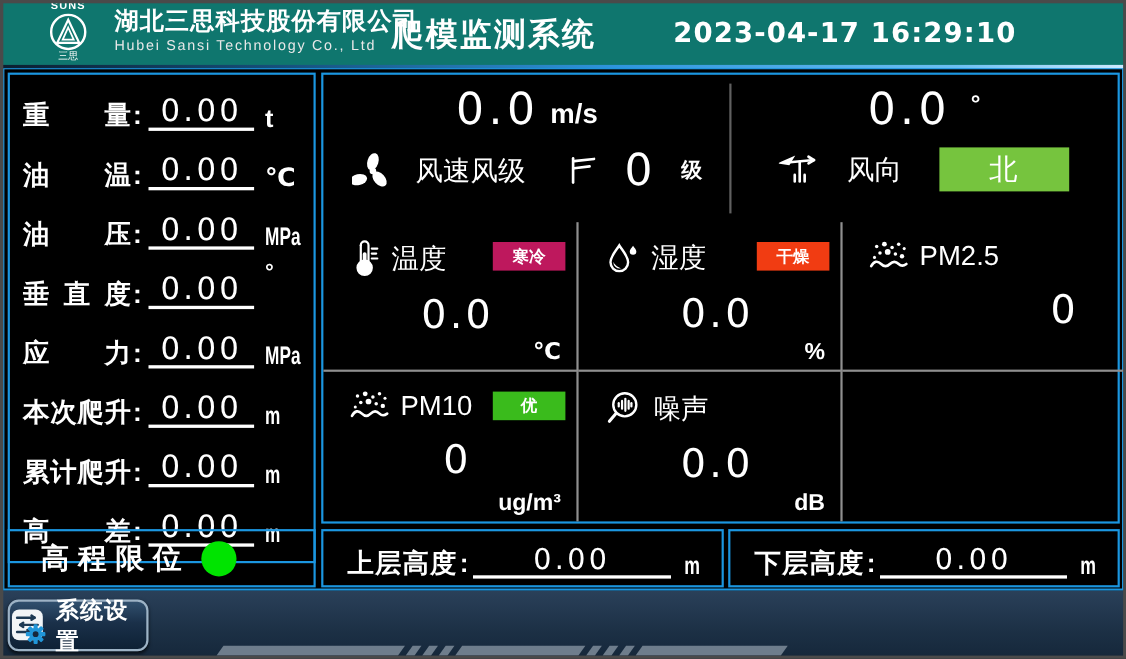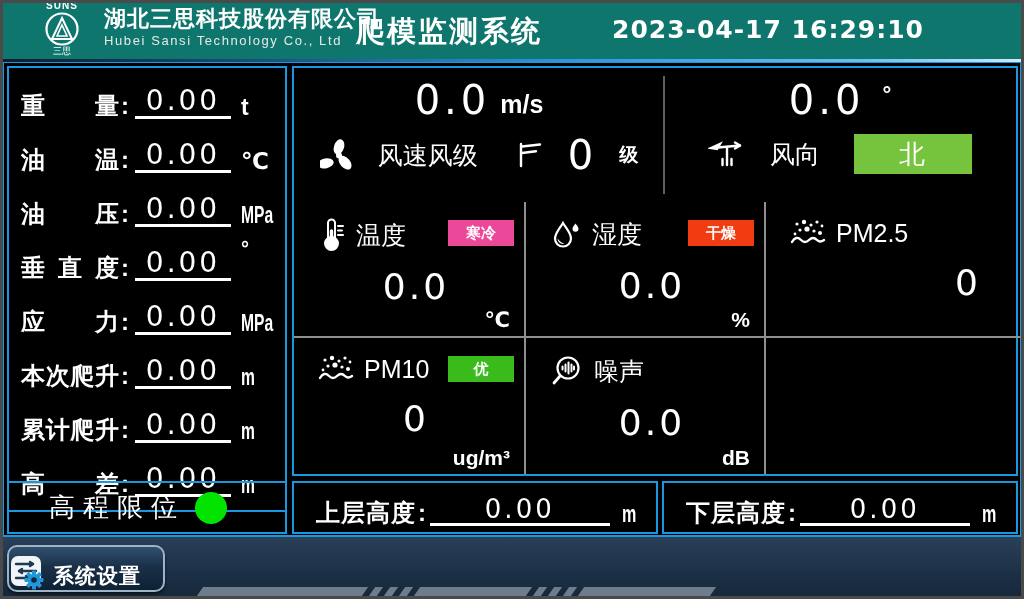--- a/index.html
+++ b/index.html
@@ -56,34 +56,34 @@
   .cell.bdr { border-right:2px solid #8f8f8f; }
   .cell.bdb { border-bottom:2px solid #8f8f8f; }
   .cell-head { display:flex; align-items:center; }
   .cell-label { font-size:25px; margin-left:10px; }
   .badge { position:absolute; right:10px; top:18px; width:66px; height:26px; display:flex; align-items:center; justify-content:center; font-size:15px; font-weight:bold; color:#fff; }
   .cell-value { text-align:center; font-size:36px; letter-spacing:3px; font-family:"DejaVu Sans",sans-serif; margin-top:14px; }
   .cell-unit { position:absolute; right:14px; bottom:4px; font-size:21px; font-weight:bold; }
 
   
   .limit-box { position:absolute; left:7px; top:481px; width:280px; height:53px; border:2px solid #1b96e0; display:flex; align-items:center; padding-left:28px; }
-  .limit-label { font-size:26px; font-weight:normal; letter-spacing:8px;margin-left:12px; }
+  .limit-label { font-size:26px; font-weight:bold; letter-spacing:8px; }
   .limit-light { width:32px; height:32px; border-radius:50%; margin-left:10px; }
   .height-box { position:absolute; top:481px; height:53px; border:2px solid #1b96e0; display:flex; align-items:flex-end; padding:0 14px 6px 22px; }
   .height-box.upper { left:292px; width:366px; }
   .height-box.lower { left:662px; width:356px;justify-content:space-between; }
   .hb-label { font-size:24px; font-weight:bold; letter-spacing:1px; line-height:26px; }
   .hb-colon { font-size:24px; font-weight:bold; margin:0 2px; line-height:26px; }
   .hb-line { flex:1; margin:0 12px 0 2px; border-bottom:3px solid #fff; text-align:center; }
   .hb-value { font-size:26px; letter-spacing:3px; line-height:28px; font-family:"DejaVu Sans",sans-serif; }
   .hb-unit { font-size:23px; font-weight:bold; transform:scaleX(0.7); transform-origin:left bottom; line-height:24px; }
 
   
   .taskbar { position:absolute; left:0; top:537px; width:1024px; height:62px; background:linear-gradient(180deg,#2a4059 0%,#1c3045 60%,#15273a 100%); }
-  .settings-btn { position:absolute; left:7px; top:8px; width:158px; height:47px; border:2px solid #9db3c6; border-radius:10px; background:linear-gradient(180deg,#31506e 0%,#1a3049 45%,#0e2135 100%); display:flex; align-items:flex-end; padding-left:0; cursor:pointer; box-shadow:0 2px 3px rgba(0,0,0,0.6); }
+  .settings-btn { position:absolute; left:7px; top:8px; width:128px; height:47px; border:2px solid #9db3c6; border-radius:10px; background:linear-gradient(180deg,#31506e 0%,#1a3049 45%,#0e2135 100%); display:flex; align-items:center; padding-left:0; cursor:pointer; box-shadow:0 2px 3px rgba(0,0,0,0.6); }
   .settings-btn .label { font-size:21px; font-weight:bold; margin-left:8px; letter-spacing:1px; }
   .deco-stripes { position:absolute; left:200px; bottom:3px; height:9px; display:flex; }
   .deco-stripes div { background:#6e7d8c; height:9px; transform:skewX(-35deg); }
   .bar1 { width:165px; } .bar2 { width:112px; } .bar3 { width:132px; }
   .sl { width:8px; margin-left:7px; } .g { margin-left:7px; }
 
   .icon { flex:0 0 auto; }
 </style>
 </head>
 <body>
@@ -221,21 +221,21 @@
             <g stroke="#fff" stroke-width="2" fill="none" stroke-linecap="round">
               <path d="M10 5 a3.5 3.5 0 0 1 7 0 L17 20"></path>
               <path d="M10 5 L10 20"></path>
               <circle cx="13.5" cy="25.5" r="6.5" fill="#fff"></circle>
               <path d="M13.5 13 L13.5 21" stroke-width="3.5"></path>
               <path d="M20 8 L25 8 M20 12.5 L24 12.5 M20 17 L25 17"></path>
             </g>
           </svg>
           <span class="cell-label">温度</span>
         </div>
-        <div class="badge" style="background-color: #ec4899;">寒冷</div>
+        <div class="badge" style="background-color: #be185d;">寒冷</div>
         <div class="cell-value">0.0</div>
         <div class="cell-unit">℃</div>
       </div>
 
       <div class="cell bdr bdb">
         <div class="cell-head">
           <svg class="icon" width="32" height="32" viewBox="0 0 32 32">
             <path d="M13 4 C10 9 5 14 5 19.5 a8 8 0 0 0 16 0 C21 14 16 9 13 4 Z" fill="none" stroke="#fff" stroke-width="2.2"></path>
             <path d="M7.5 19 a6 6 0 0 0 7 6 C10 23 8.5 21 7.5 19 Z" fill="#fff"></path>
             <path d="M25.5 4.5 c-1.5 2.2 -3 3.6 -3 5.2 a3 3 0 0 0 6 0 c0-1.6-1.5-3-3-5.2Z" fill="#fff"></path>

